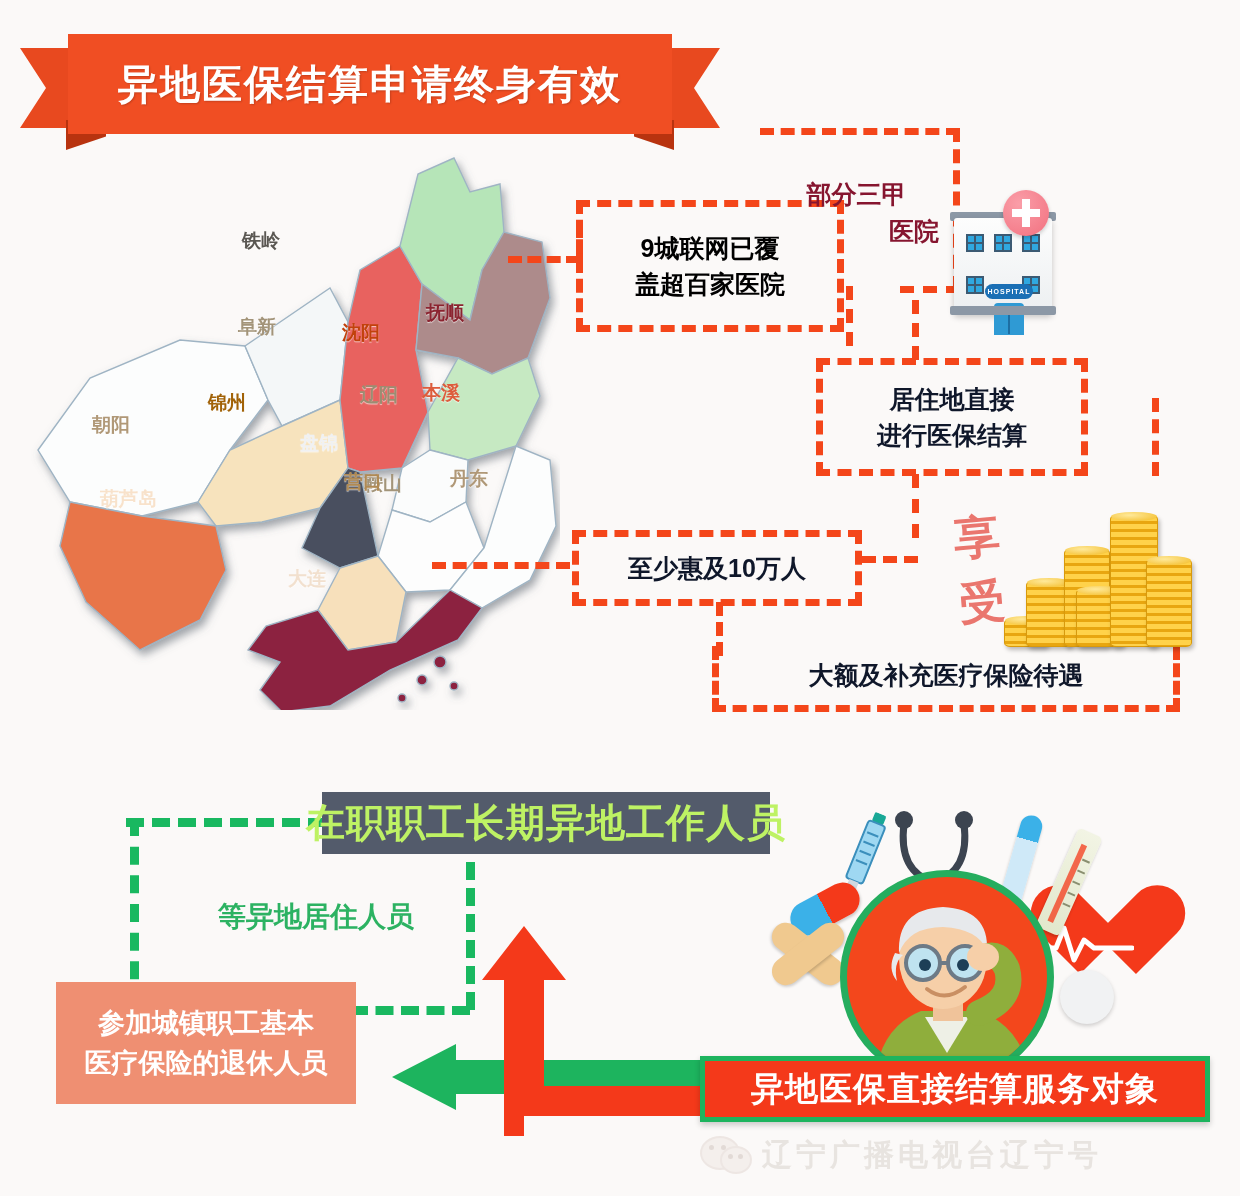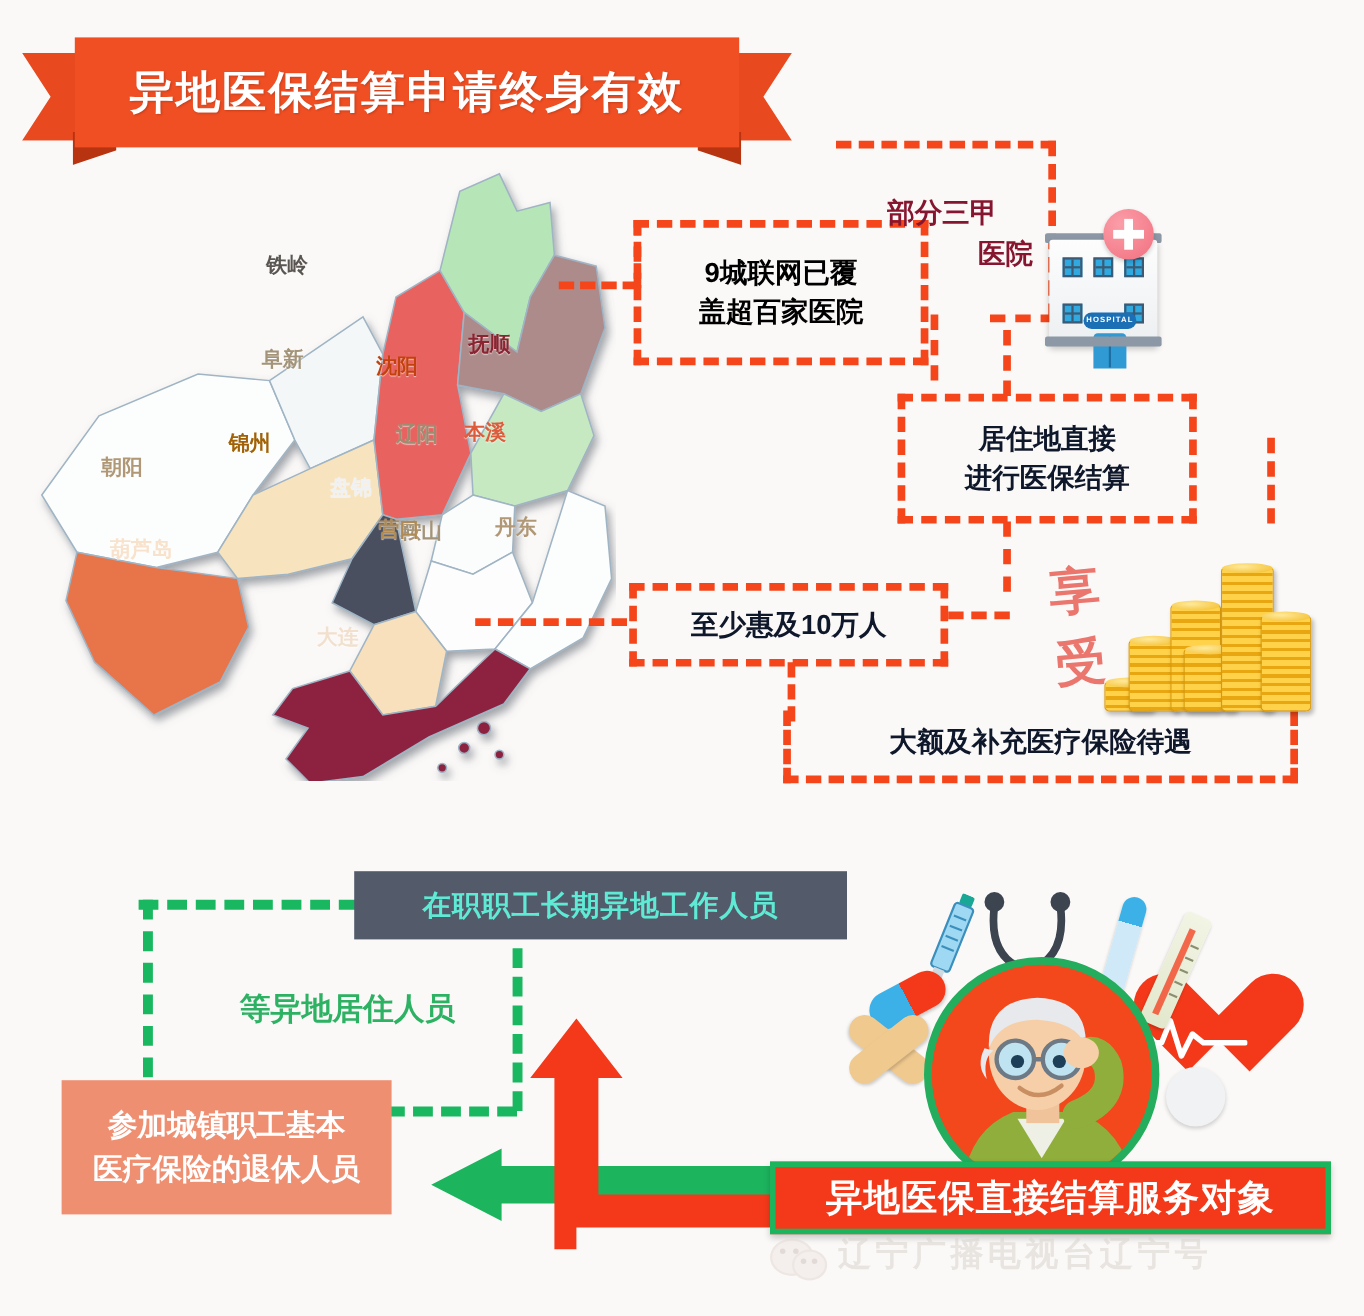--- a/index.html
+++ b/index.html
@@ -79,21 +79,21 @@
   .callig{left:945px;top:505px;width:70px;height:140px;color:#e8645c;
     font-family:"DejaVu Serif",serif;font-size:46px;font-weight:bold;
     line-height:1.42;text-align:center;transform:rotate(-5deg);opacity:.88;}
 
   
   .gdash{position:absolute;}
   .gdash.h{border-top:9px dashed #19b860;}
   .gdash.v{border-left:9px dashed #19b860;}
 
   .slatebox{position:absolute;background:#535b6b;display:flex;align-items:center;justify-content:center;}
-  .slatebox span{color:#5eead4;font-size:26px;font-weight:bold;white-space:nowrap;letter-spacing:1px;}
+  .slatebox span{color:#bef264;font-size:39px;font-weight:bold;white-space:nowrap;letter-spacing:1px;}
 
   .salmonbox{position:absolute;background:#ef8f72;display:flex;flex-direction:column;align-items:center;justify-content:center;}
   .salmonbox span{color:#fff;font-size:27px;font-weight:bold;line-height:1.5;white-space:nowrap;}
 
   .greentext{position:absolute;color:#2cb262;font-size:28px;font-weight:bold;white-space:nowrap;margin-left:36px;}
 
   .redbox{position:absolute;background:#f4391a;border:5px solid #1db45e;box-sizing:border-box;
     display:flex;align-items:center;justify-content:center;box-shadow:0 3px 6px rgba(0,0,0,.2);}
   .redbox span{color:#fff;font-size:33px;font-weight:bold;letter-spacing:1px;white-space:nowrap;}
 
@@ -117,21 +117,21 @@
     transform:rotate(38deg);box-shadow:0 2px 3px rgba(0,0,0,.18);}
   .band2{position:absolute;left:6px;top:140px;width:84px;height:28px;border-radius:14px;background:#f0c98f;
     transform:rotate(-38deg);box-shadow:0 2px 3px rgba(0,0,0,.18);}
   .thermo{position:absolute;width:22px;height:96px;border-radius:11px;
     background:linear-gradient(180deg,#3bb1e8 0 26%,#cfe9f8 26% 100%);box-shadow:0 2px 3px rgba(0,0,0,.2);}
   .thermo2{position:absolute;width:26px;height:108px;border-radius:5px;
     background:linear-gradient(180deg,#f2f4e4,#e2e8cc);box-shadow:0 2px 3px rgba(0,0,0,.2);}
   .pulse{position:absolute;right:6px;top:120px;width:100px;height:46px;}
 
   
-  .wm{position:absolute;left:700px;top:1120px;width:500px;height:56px;display:flex;align-items:flex-start;
+  .wm{position:absolute;left:700px;top:1120px;width:500px;height:56px;display:flex;align-items:flex-end;
       opacity:.55;}
   .wm-text{color:#d9d3cd;font-size:30px;font-weight:bold;letter-spacing:4px;white-space:nowrap;}
   .wx{position:relative;width:52px;height:46px;margin-right:10px;flex:none;}
   .wx .b1,.wx .b2{position:absolute;border-radius:50%;background:#efe7e3;border:2px solid #e3d8d2;}
   .wx .b1{left:0;top:6px;width:36px;height:30px;}
   .wx .b2{left:20px;top:16px;width:28px;height:24px;}
   .wx i{position:absolute;width:5px;height:5px;border-radius:50%;background:#cfc2bb;}
 </style>
 </head>
 <body>

